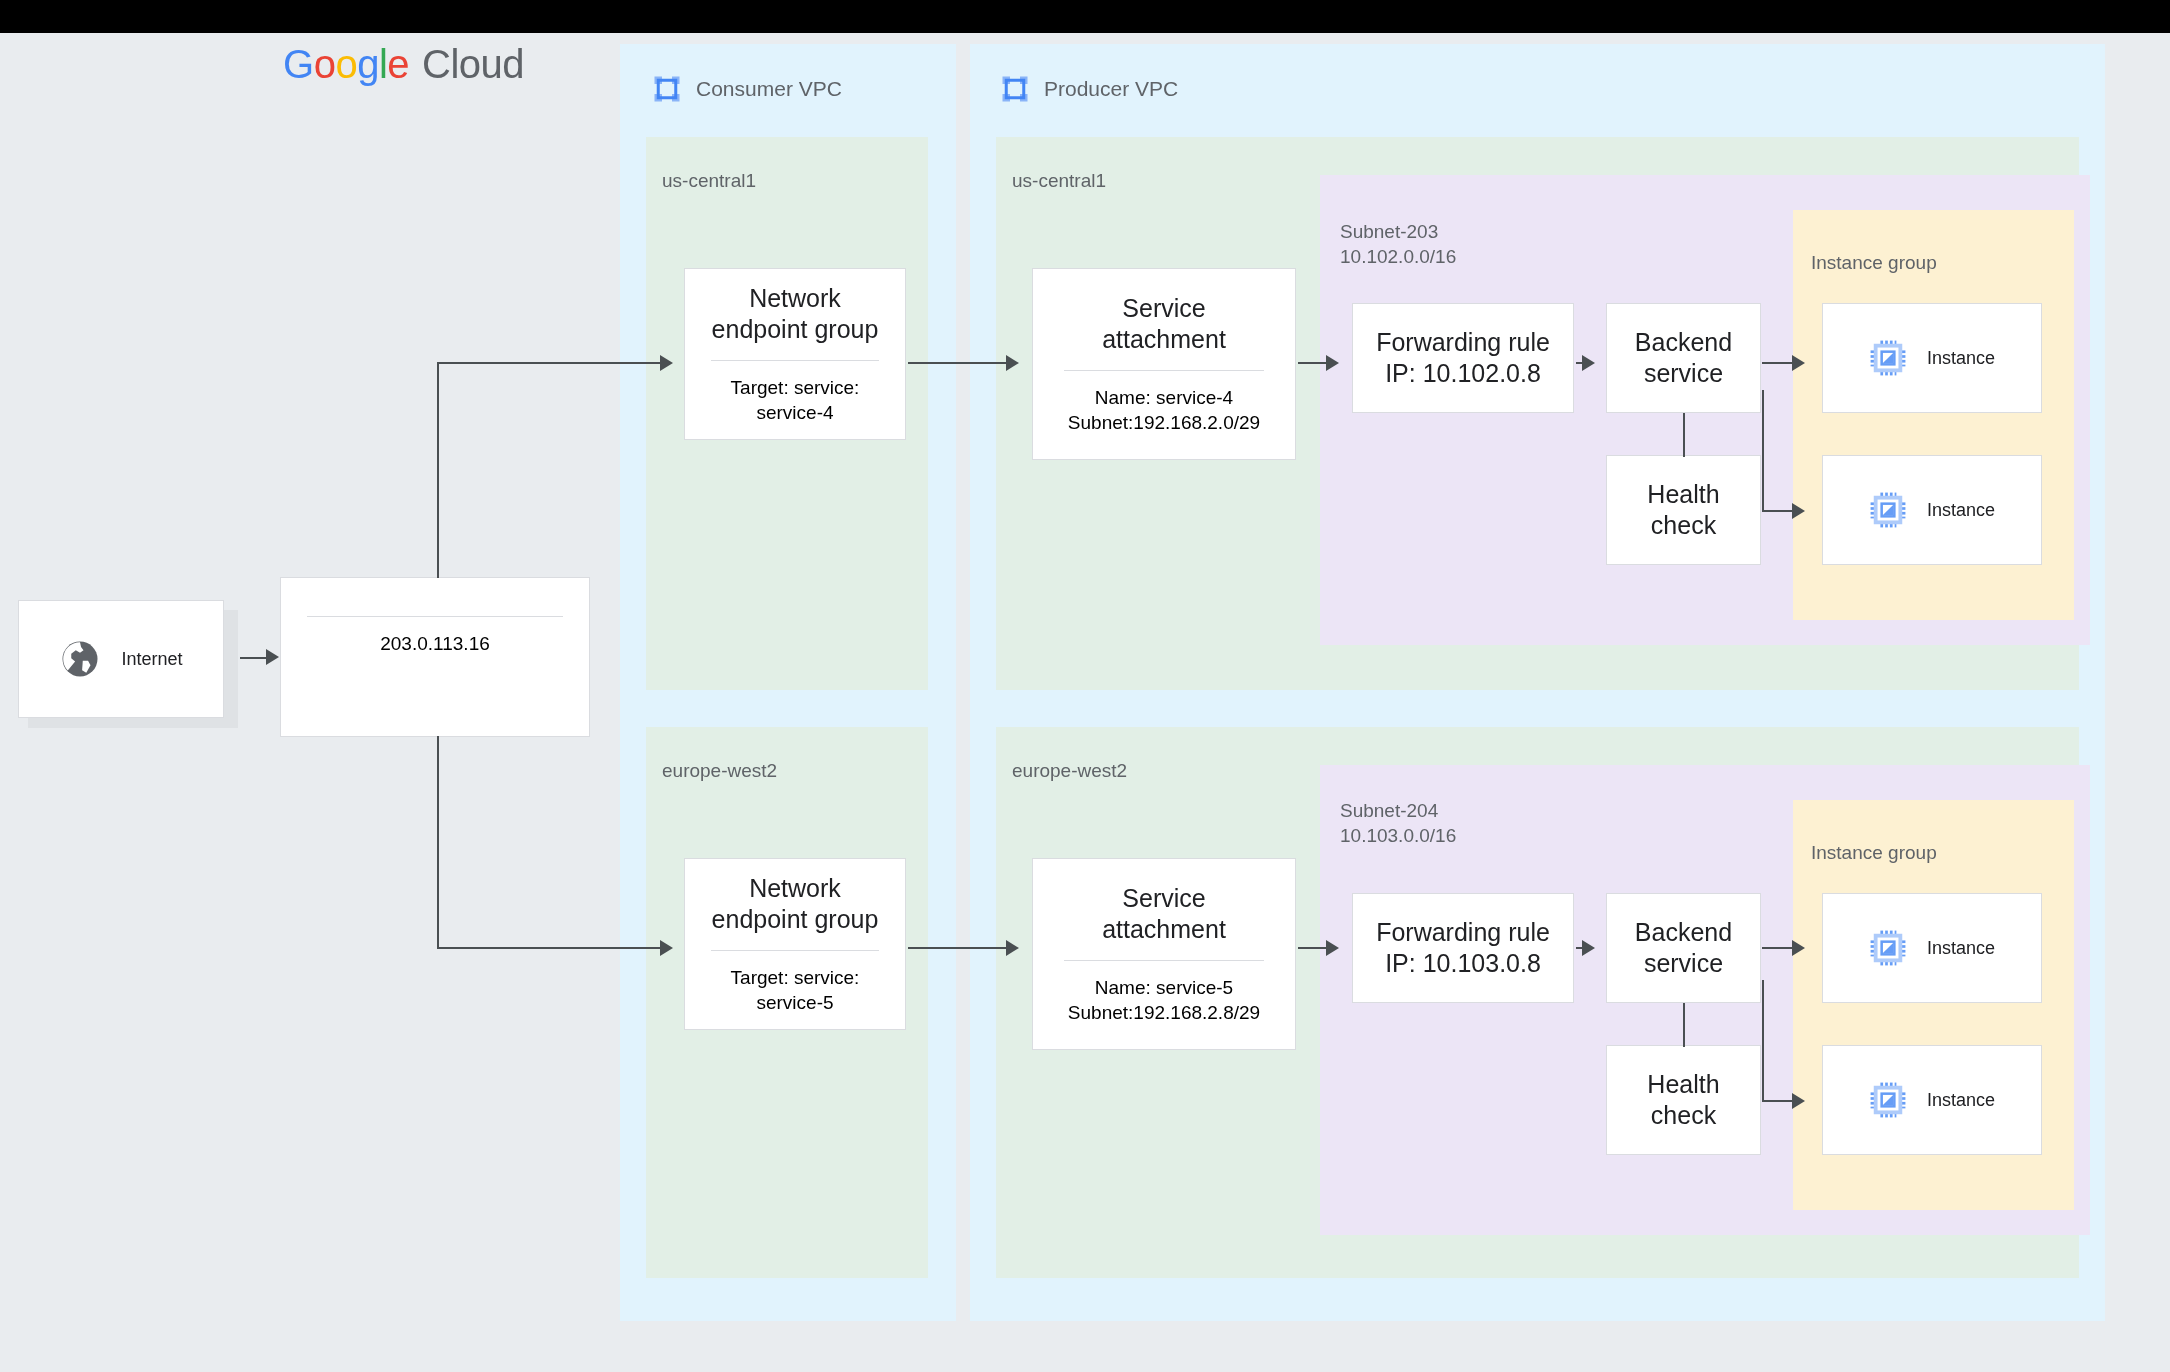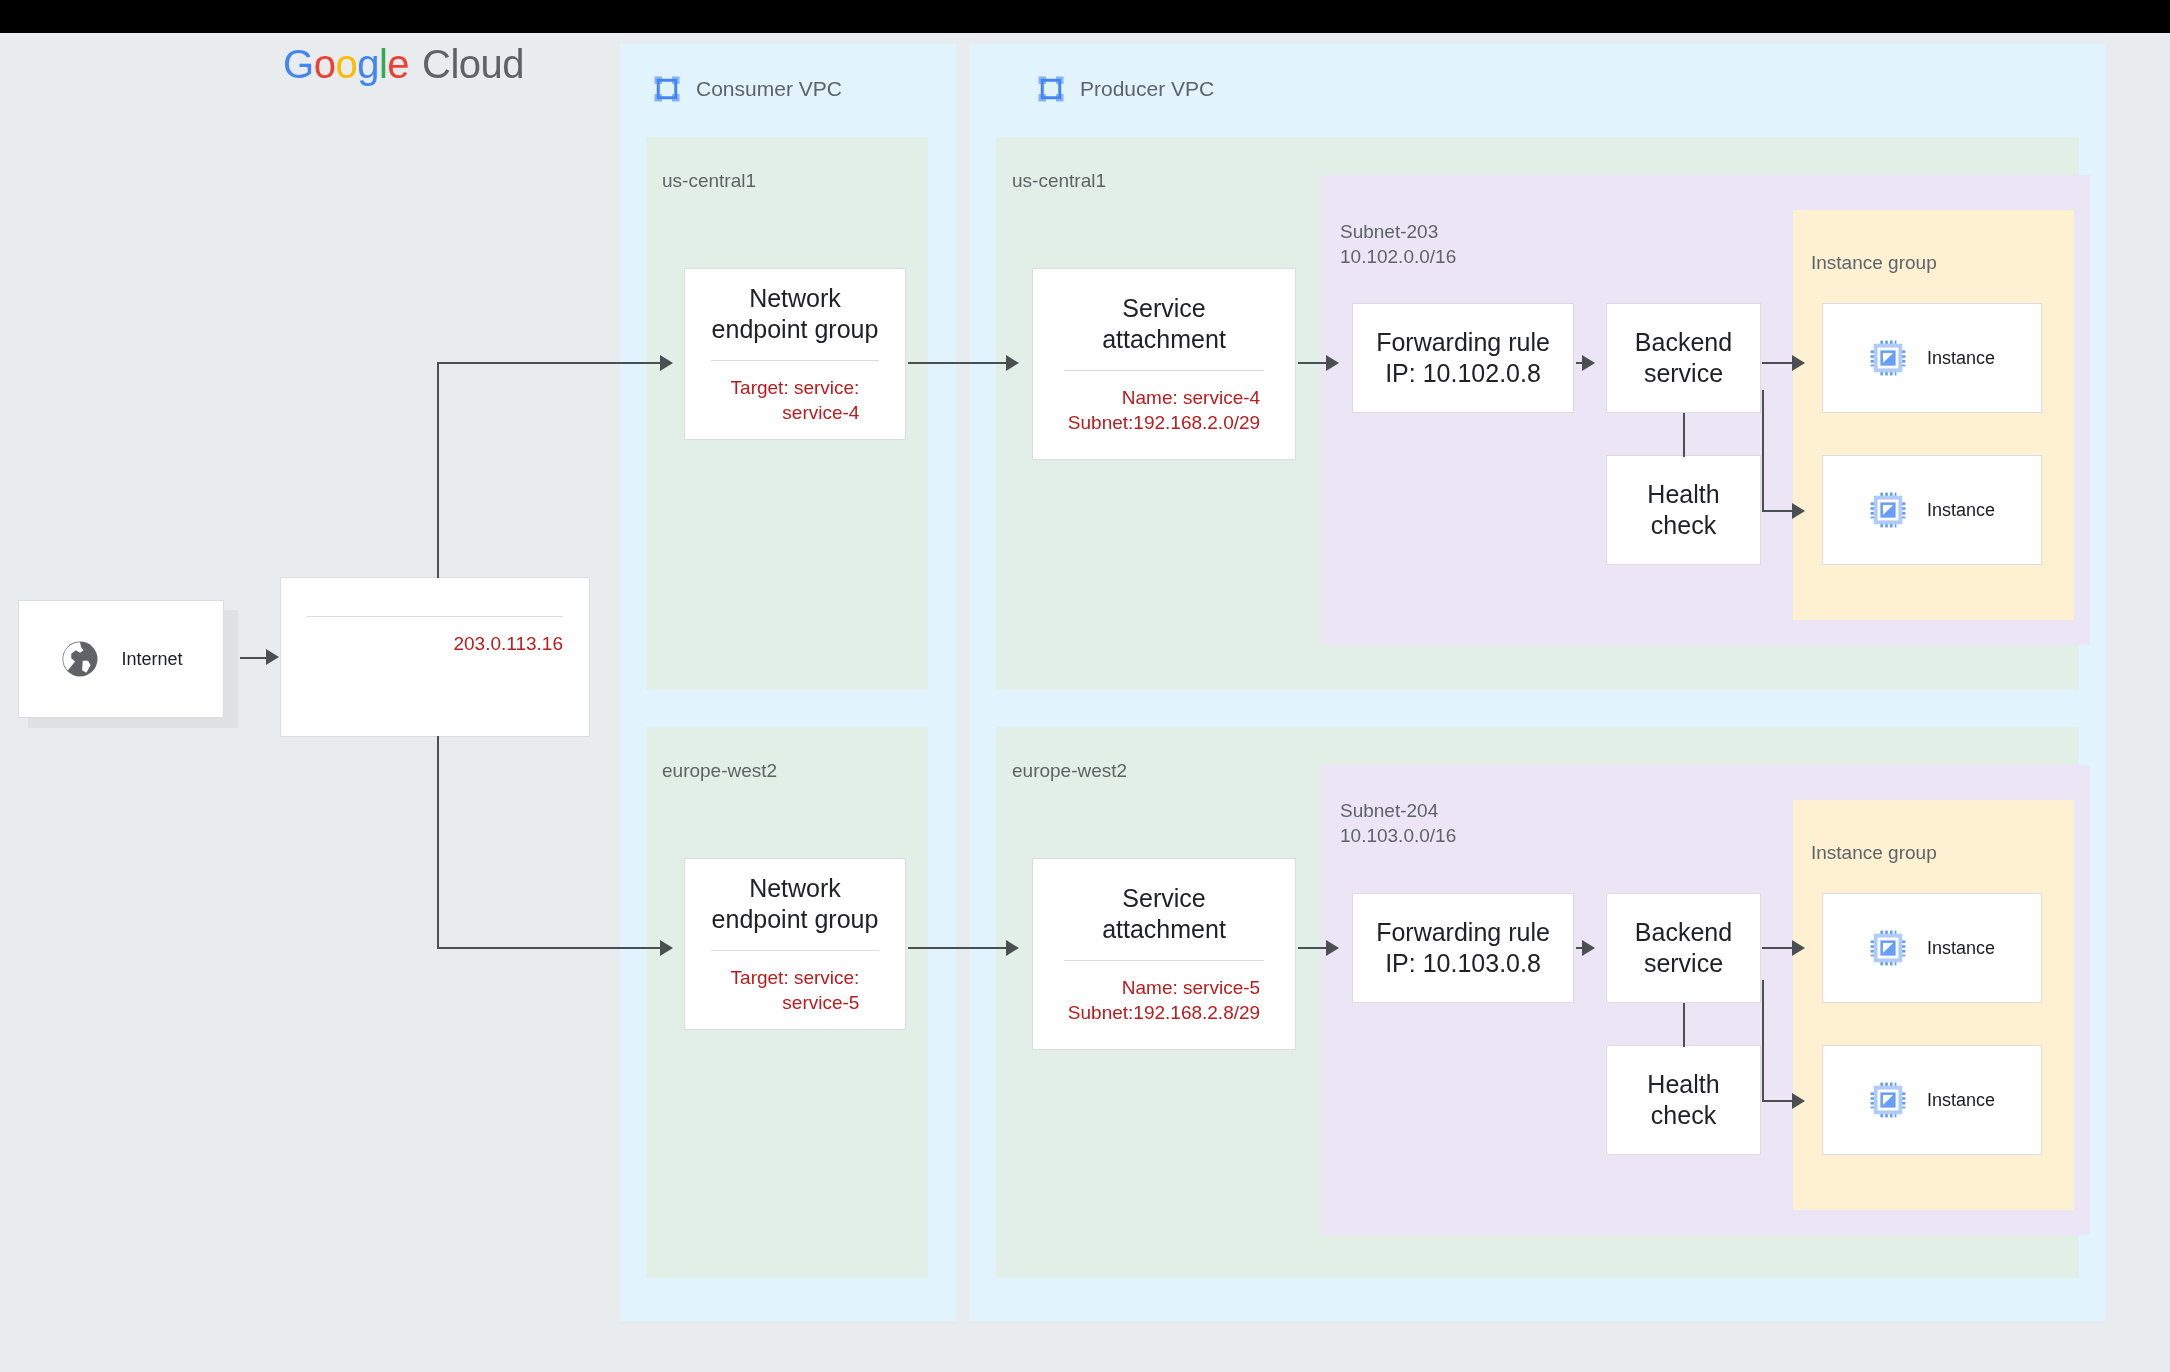--- a/index.html
+++ b/index.html
@@ -23,21 +23,21 @@
   .subnet{position:absolute;background:#ece5f6;}
   .subnet-label{position:absolute;font-size:19px;color:#5f6368;line-height:1.32;white-space:pre-line;}
   .igroup{position:absolute;background:#fdf1d2;}
   .igroup-label{position:absolute;font-size:19px;color:#5f6368;}
 
   
   .card{position:absolute;background:#fff;border:1px solid #dadce0;box-sizing:border-box;
         display:flex;flex-direction:column;align-items:center;justify-content:center;}
   .card .ttl{font-size:25px;color:#202124;text-align:center;line-height:1.26;white-space:pre-line;}
   .card .rule{width:76%;height:1px;background:#dadce0;margin:14px 0 14px 0;}
-  .card .sub{font-size:19px;color:#b91c1c;text-align:right;line-height:1.34;white-space:pre-line;}
+  .card .sub{font-size:19px;color:#000000;text-align:center;line-height:1.34;white-space:pre-line;}
   .card.plain{justify-content:center;}
   .card.row{flex-direction:row;gap:20px;justify-content:center;}
   .card.row .ttl{font-size:18px;}
   .card.hdrrow{flex-direction:column;align-items:stretch;justify-content:flex-start;padding:22px 26px;}
   .hdrline{display:flex;align-items:center;gap:22px;}
   .hdrline .ttl{text-align:left;}
 
   
   .shadowblk{position:absolute;background:#dfe2e5;}
 
@@ -92,21 +92,21 @@
   <div class="region-label" style="left:662px;top:760px;">europe-west2</div>
   <div class="card" style="left:684px;top:858px;width:222px;height:172px;">
     <div class="ttl">Network
 endpoint group</div>
     <div class="rule"></div>
     <div class="sub">Target: service:
 service-5</div>
   </div>
 
   <div class="vpc" style="left:970px;top:44px;width:1135px;height:1277px;"></div>
-  <div class="vpc-head" style="left:1036px;top:74px;">
+  <div class="vpc-head" style="left:1000px;top:74px;">
     <span>
       <svg width="30" height="30" viewBox="0 0 24 24">
         <rect x="2" y="2" width="6" height="6" fill="#8ab4f8"></rect>
         <rect x="16" y="2" width="6" height="6" fill="#8ab4f8"></rect>
         <rect x="2" y="16" width="6" height="6" fill="#8ab4f8"></rect>
         <rect x="16" y="16" width="6" height="6" fill="#8ab4f8"></rect>
         <rect x="5" y="5" width="14" height="14" fill="none" stroke="#4285f4" stroke-width="2.4"></rect>
       </svg>
     </span>
     <span class="vpc-title">Producer VPC</span>

